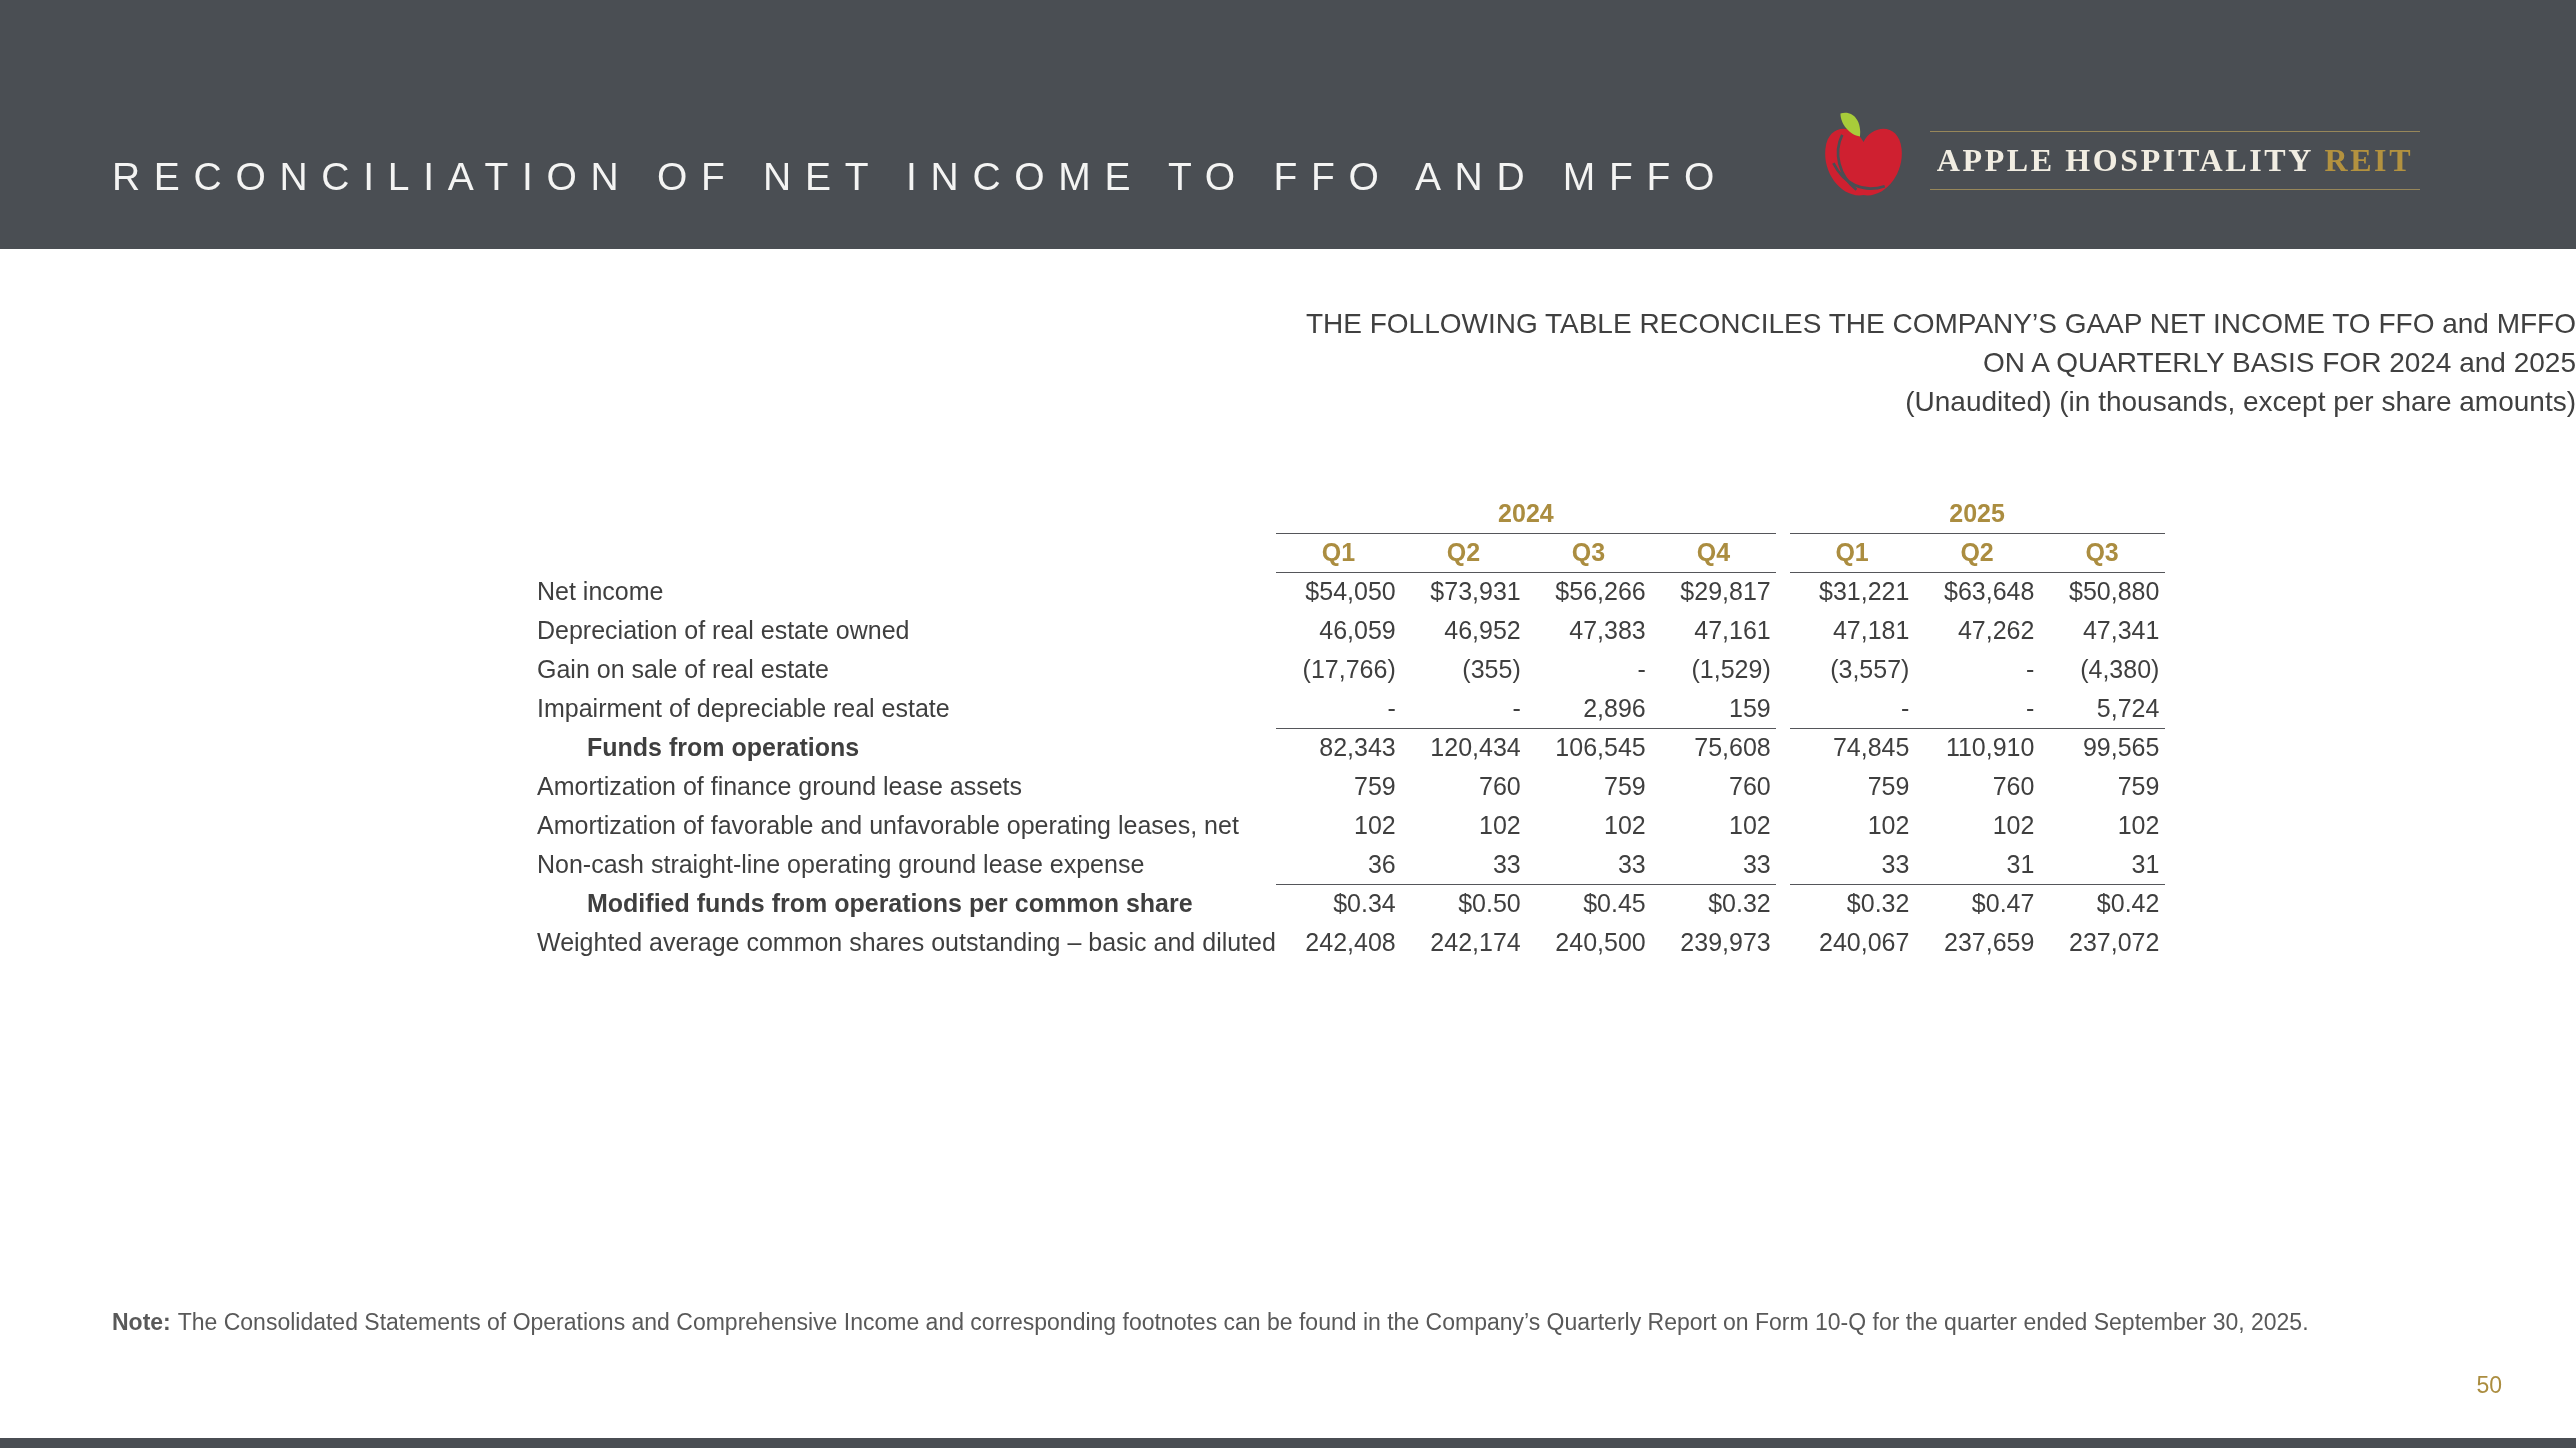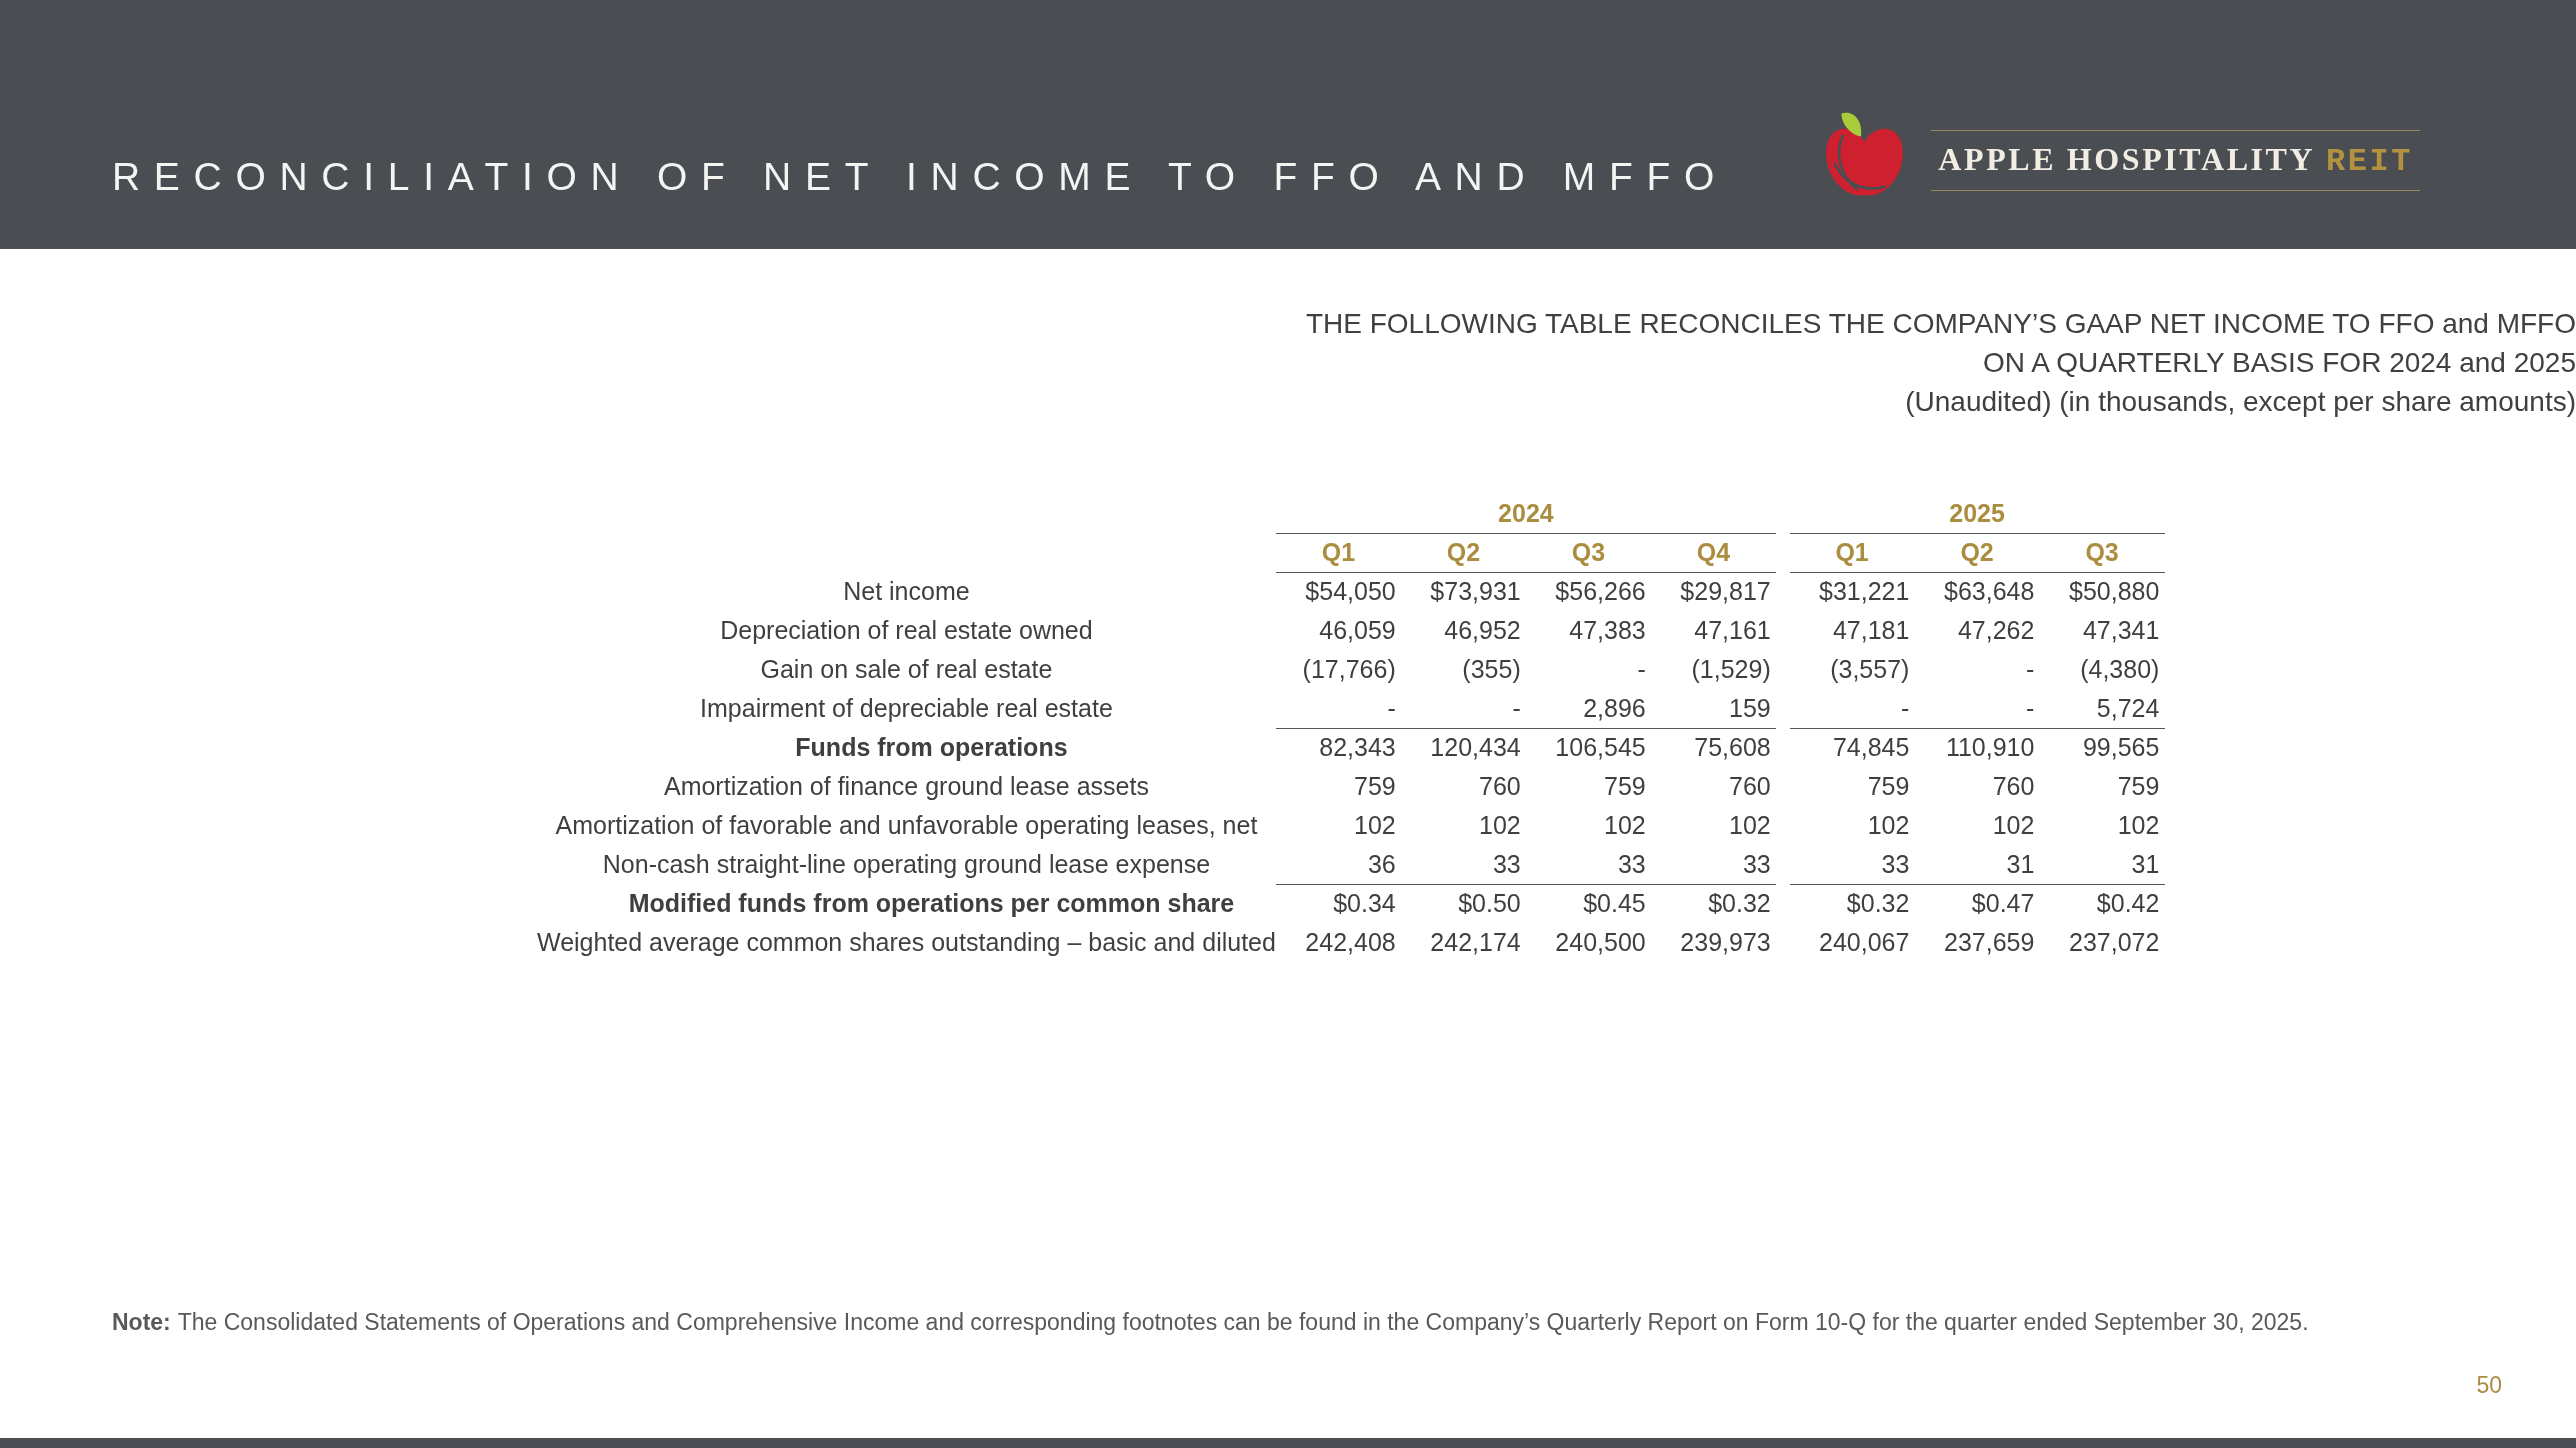--- a/index.html
+++ b/index.html
@@ -45,21 +45,21 @@
     border-top: 1.7px solid #97875a;
     border-bottom: 1.7px solid #97875a;
     padding: 10.3px 6.9px 10.3px 6.9px;
     font-family: "Liberation Serif", serif;
     font-size: 32px;
     letter-spacing: 2.6px;
     color: #f1ede2;
     white-space: nowrap;
     font-weight: 600;
   }
-  .logo-text .reit { color: #b3923f; font-family: Liberation Mono, monospace; }
+  .logo-text .reit { color: #b3923f; }
 
   
   .intro {
     position: absolute;
     top: 304px;
     left: 0;
     width: 100%;
     text-align: right;
     color: #404040;
     font-size: 28px;
@@ -89,21 +89,21 @@
     color: #ab8d40;
     font-size: 25px;
     text-align: center;
     height: 39px;
     vertical-align: middle;
     border-bottom: 1.7px solid #55565a;
   }
   td.row-label {
     font-size: 25px;
     color: #3f3f3f;
-    text-align: center;
+    text-align: left;
     height: 39px;
     vertical-align: middle;
     white-space: nowrap;
     overflow: visible;
   }
   td.row-label.indent { padding-left: 50px; font-weight: bold; }
   td.value {
     font-size: 25px;
     color: #3f3f3f;
     text-align: right;

